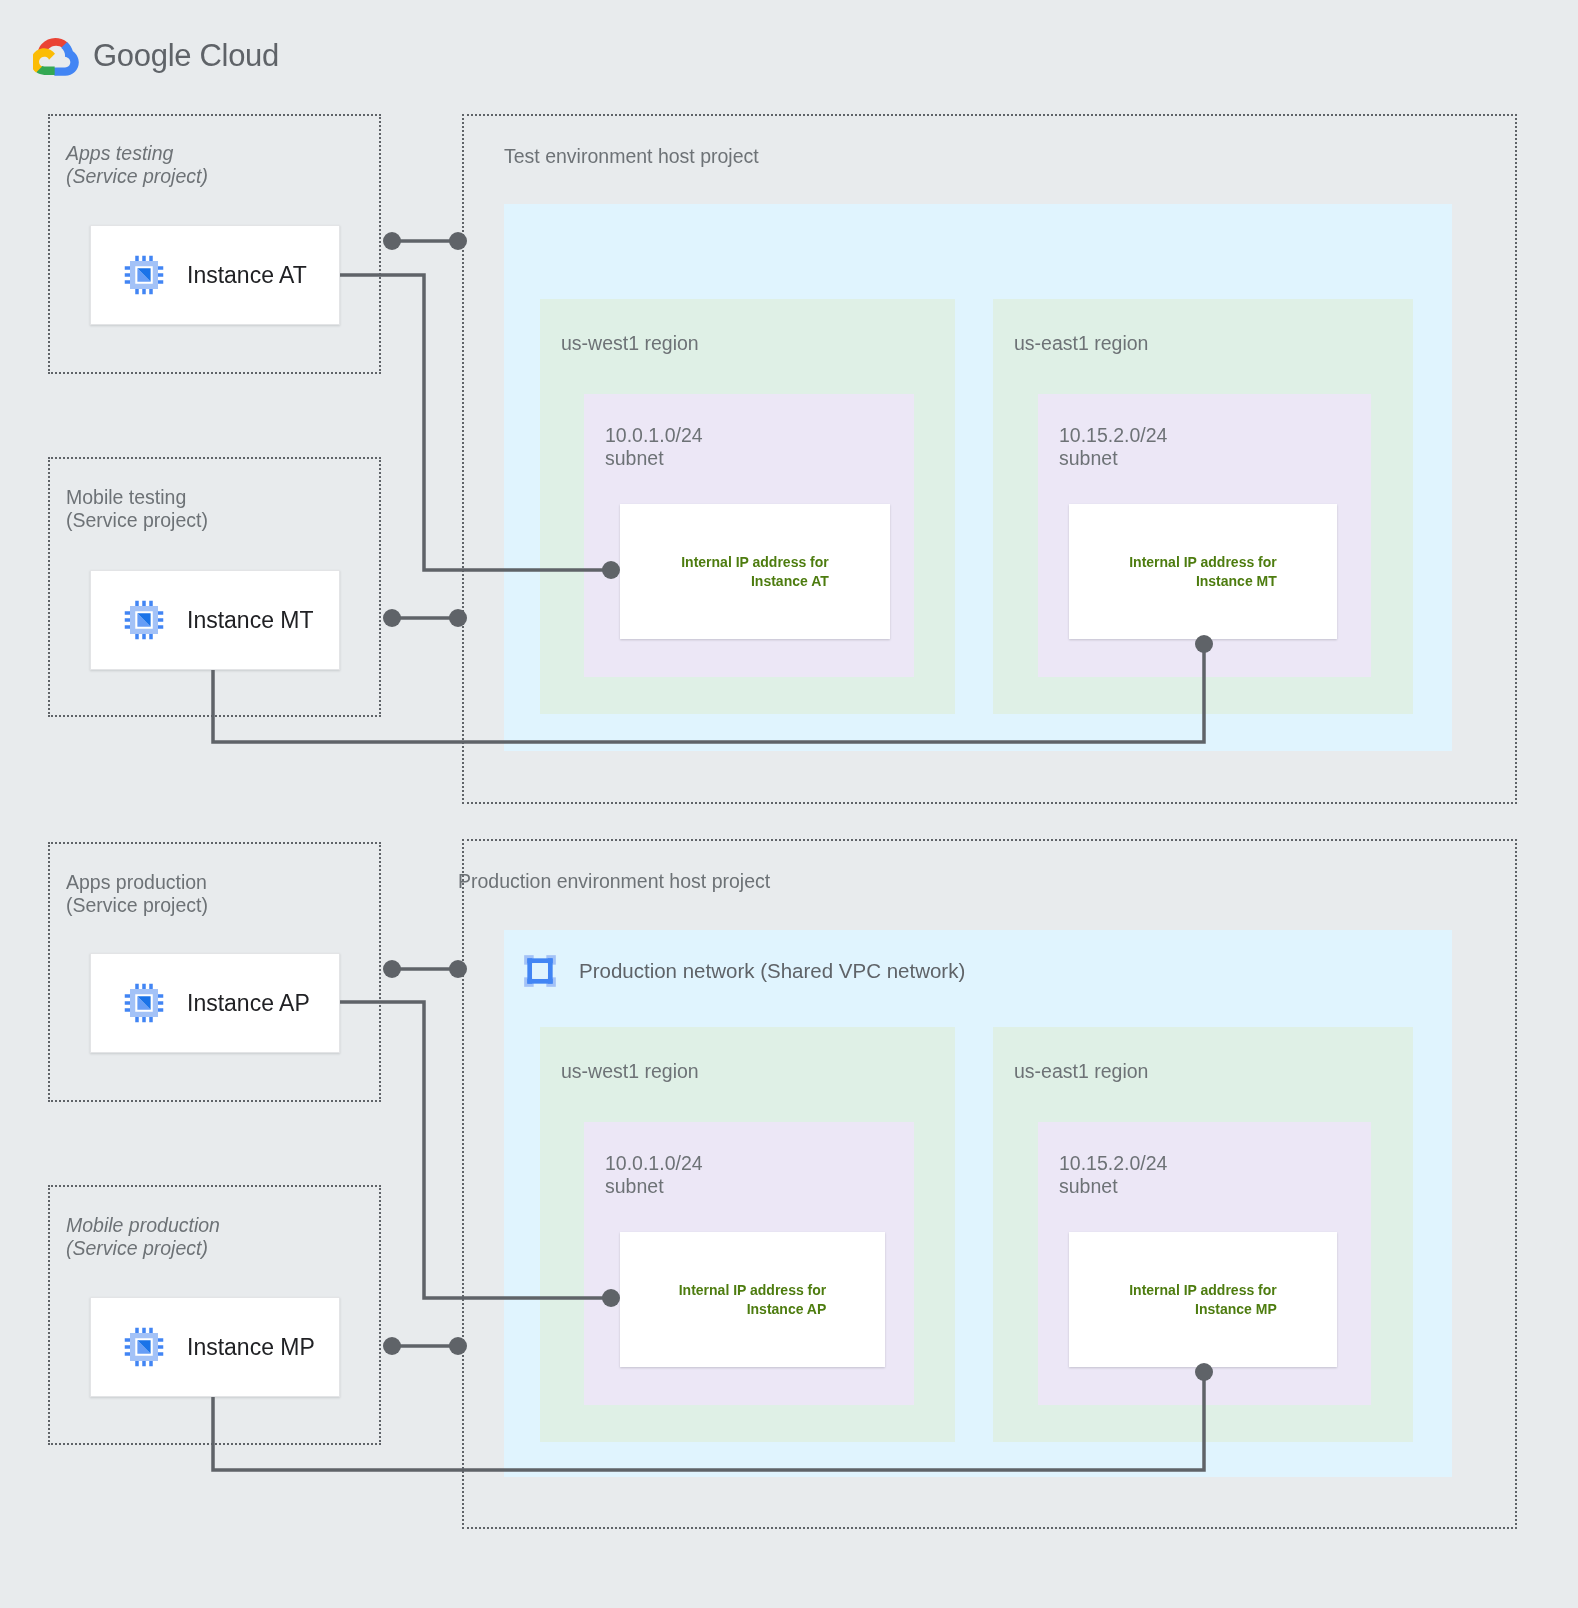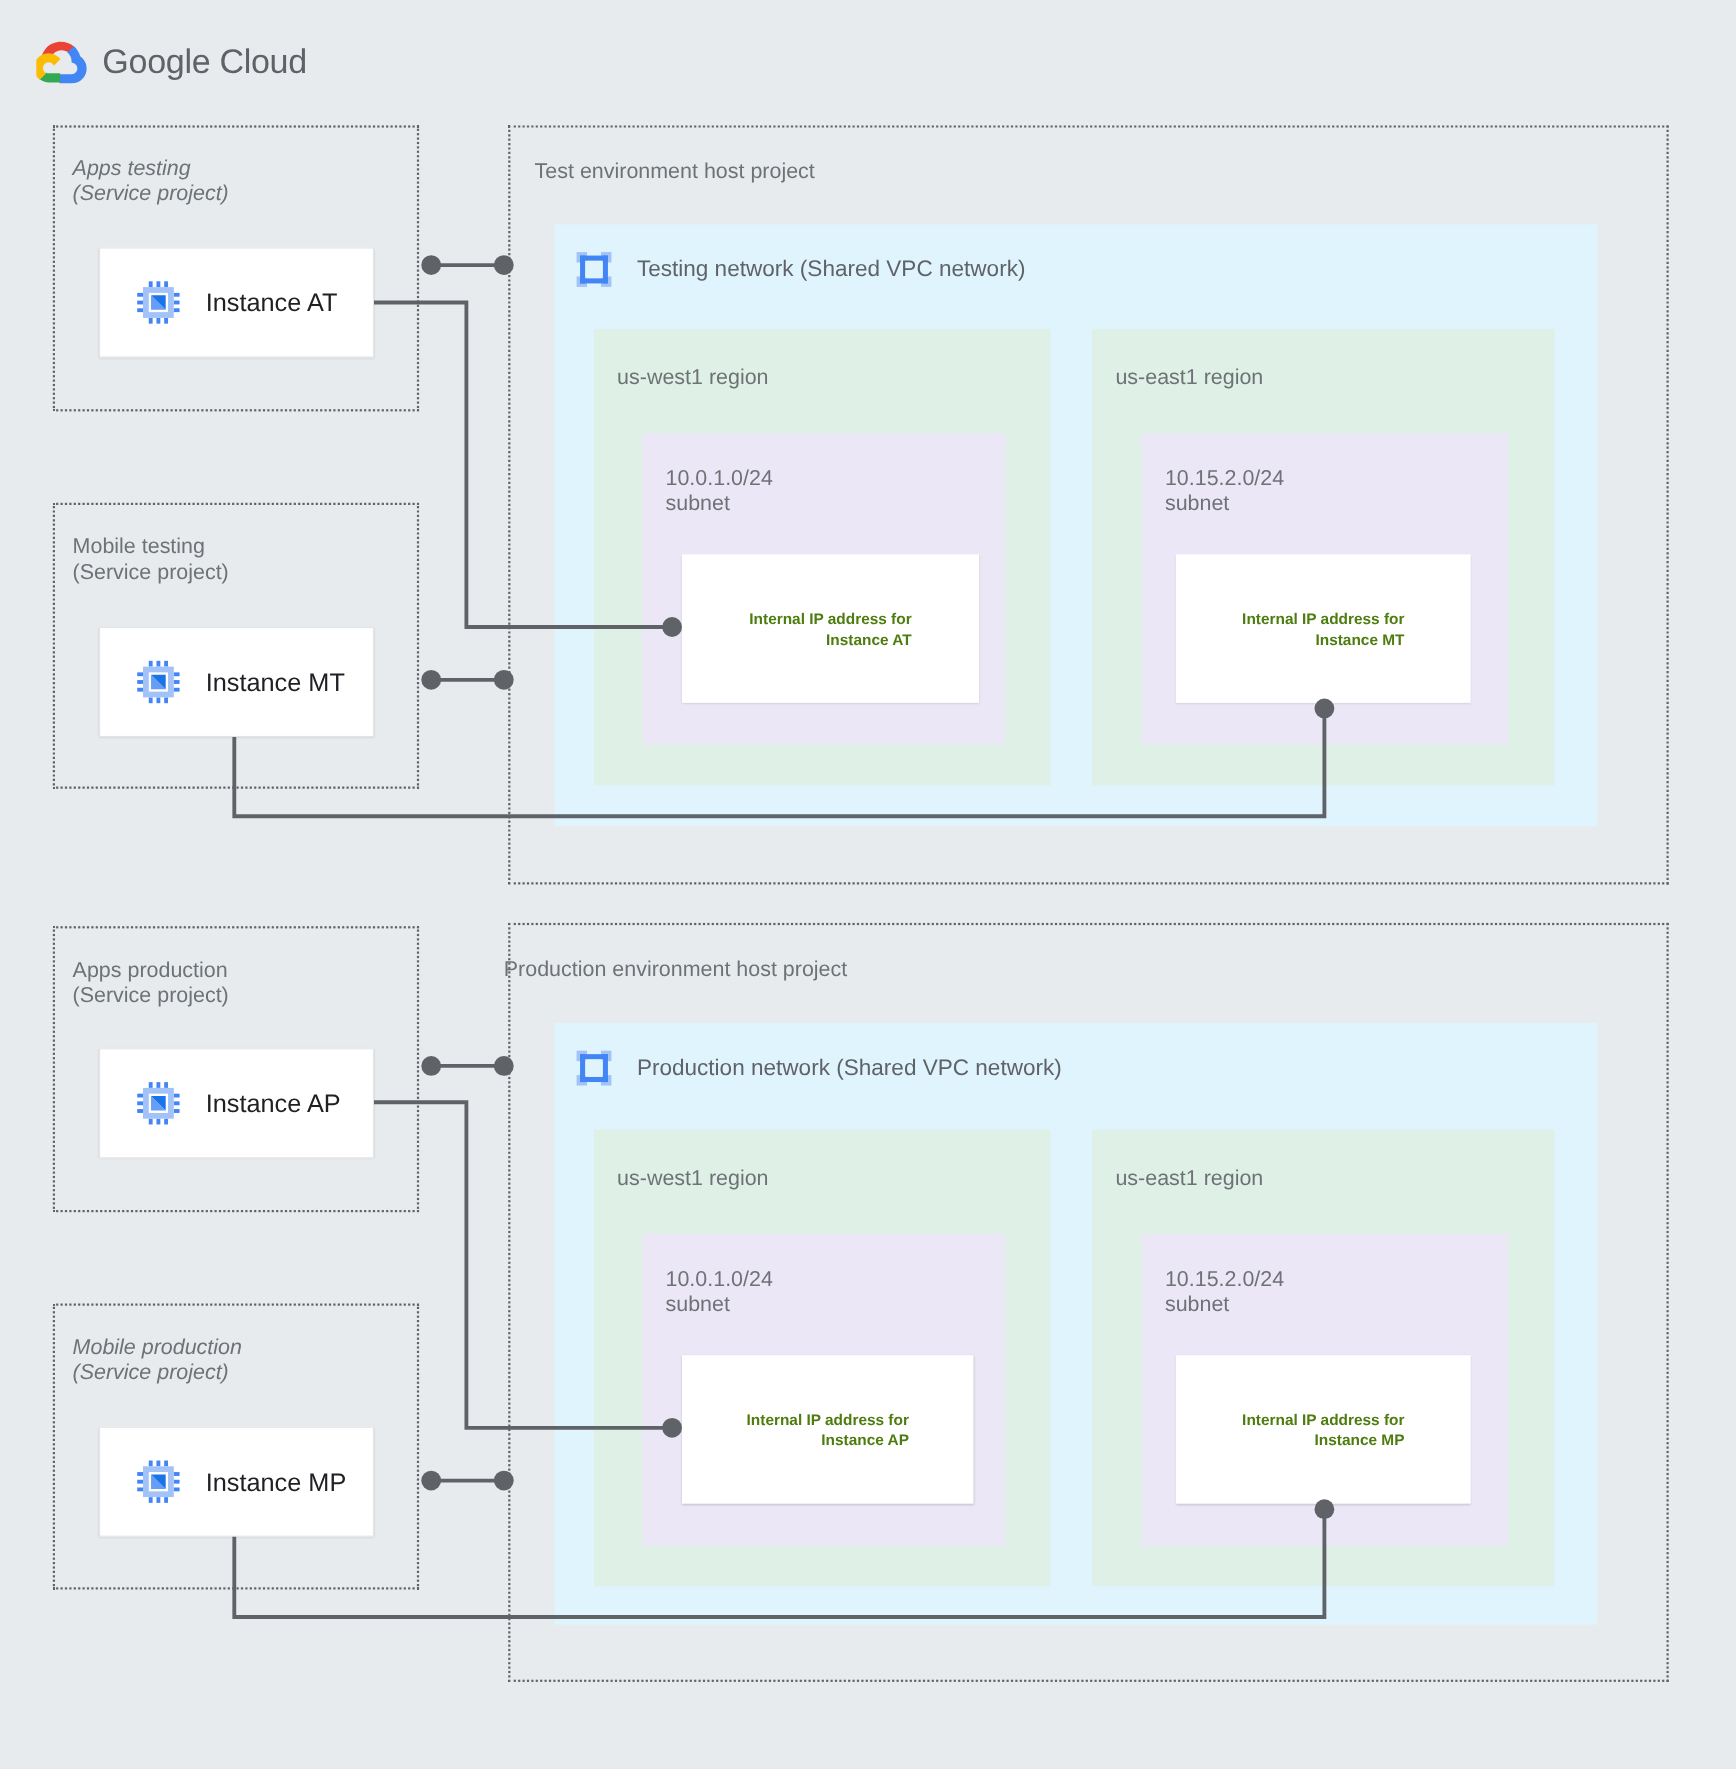--- a/index.html
+++ b/index.html
@@ -190,37 +190,23 @@
       </g>
       <rect x="4" y="4" width="16" height="16" fill="#a3c2f7"></rect>
       <rect x="7" y="7" width="10" height="10" fill="#ffffff"></rect>
       <path d="M8.2 8.2 L15.8 15.8 L8.2 15.8 Z" fill="#669df6"></path>
       <path d="M15.8 8.2 L15.8 15.8 L8.2 8.2 Z" fill="#1a73e8"></path>
     </svg>
     <span class="instance-label">Instance MT</span>
   </div>
 
   <div class="abs project-box" style="left:462px; top:114px; width:1055px; height:690px;"></div>
-  <div class="project-label" style="left:486px; top:145px;">Test environment host project</div>
+  <div class="project-label" style="left:504px; top:145px;">Test environment host project</div>
 
   <div class="abs network-panel" style="left:504px; top:204px; width:948px; height:547px;"></div>
-  <div class="network-header" style="left:521px; top:226px;">
-    <svg class="vpc-icon" viewBox="0 0 24 24">
-      <rect x="2" y="2" width="6" height="6" fill="#a3c2f7"></rect>
-      <rect x="16" y="2" width="6" height="6" fill="#a3c2f7"></rect>
-      <rect x="2" y="16" width="6" height="6" fill="#a3c2f7"></rect>
-      <rect x="16" y="16" width="6" height="6" fill="#a3c2f7"></rect>
-      <rect x="4" y="4" width="3" height="16" fill="#4285f4"></rect>
-      <rect x="17" y="4" width="3" height="16" fill="#4285f4"></rect>
-      <rect x="4" y="4" width="16" height="3" fill="#4285f4"></rect>
-      <rect x="4" y="17" width="16" height="3" fill="#4285f4"></rect>
-      <rect x="7" y="7" width="10" height="10" fill="#e0f4fe"></rect>
-    </svg>
-    <span class="network-title">Testing network (Shared VPC network)</span>
-  </div>
 
   <div class="abs region-box" style="left:540px; top:299px; width:415px; height:415px;"></div>
   <div class="region-label" style="left:561px; top:332px;">us-west1 region</div>
   <div class="abs subnet-box" style="left:584px; top:394px; width:330px; height:283px;"></div>
   <div class="subnet-label" style="left:605px; top:424px;">10.0.1.0/24
 subnet</div>
   <div class="abs ip-card" style="left:620px; top:504px; width:270px; height:135px;">
     <span class="ip-card-text">Internal IP address for
 Instance AT</span>
   </div>

